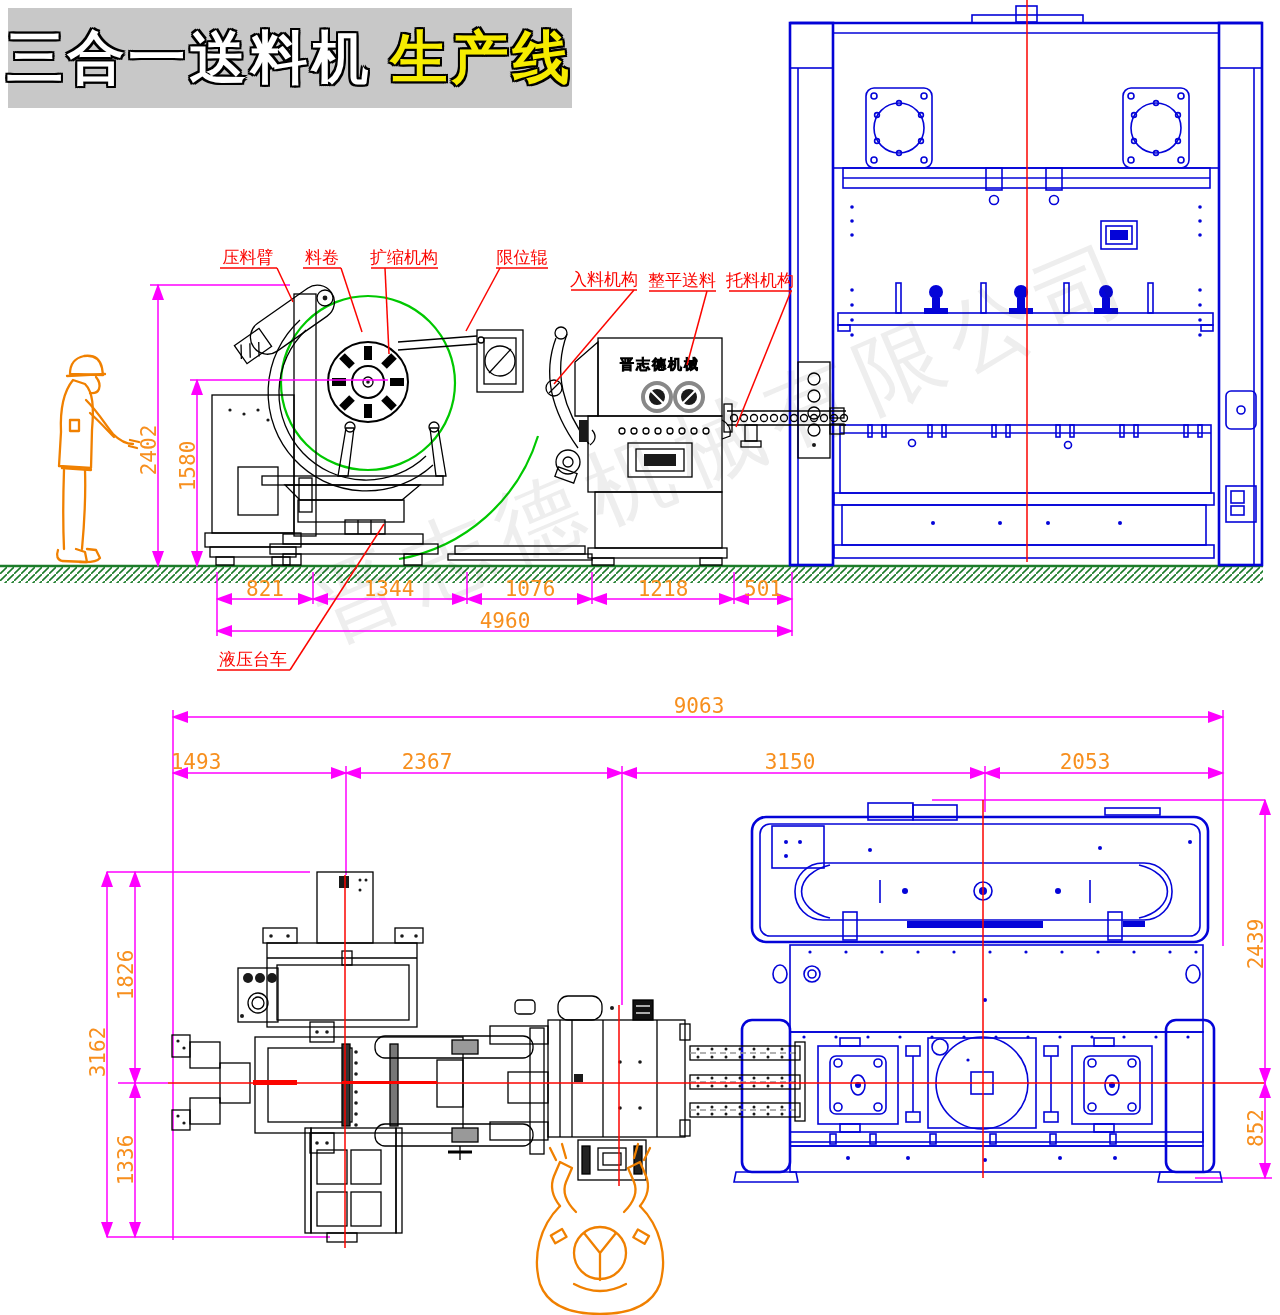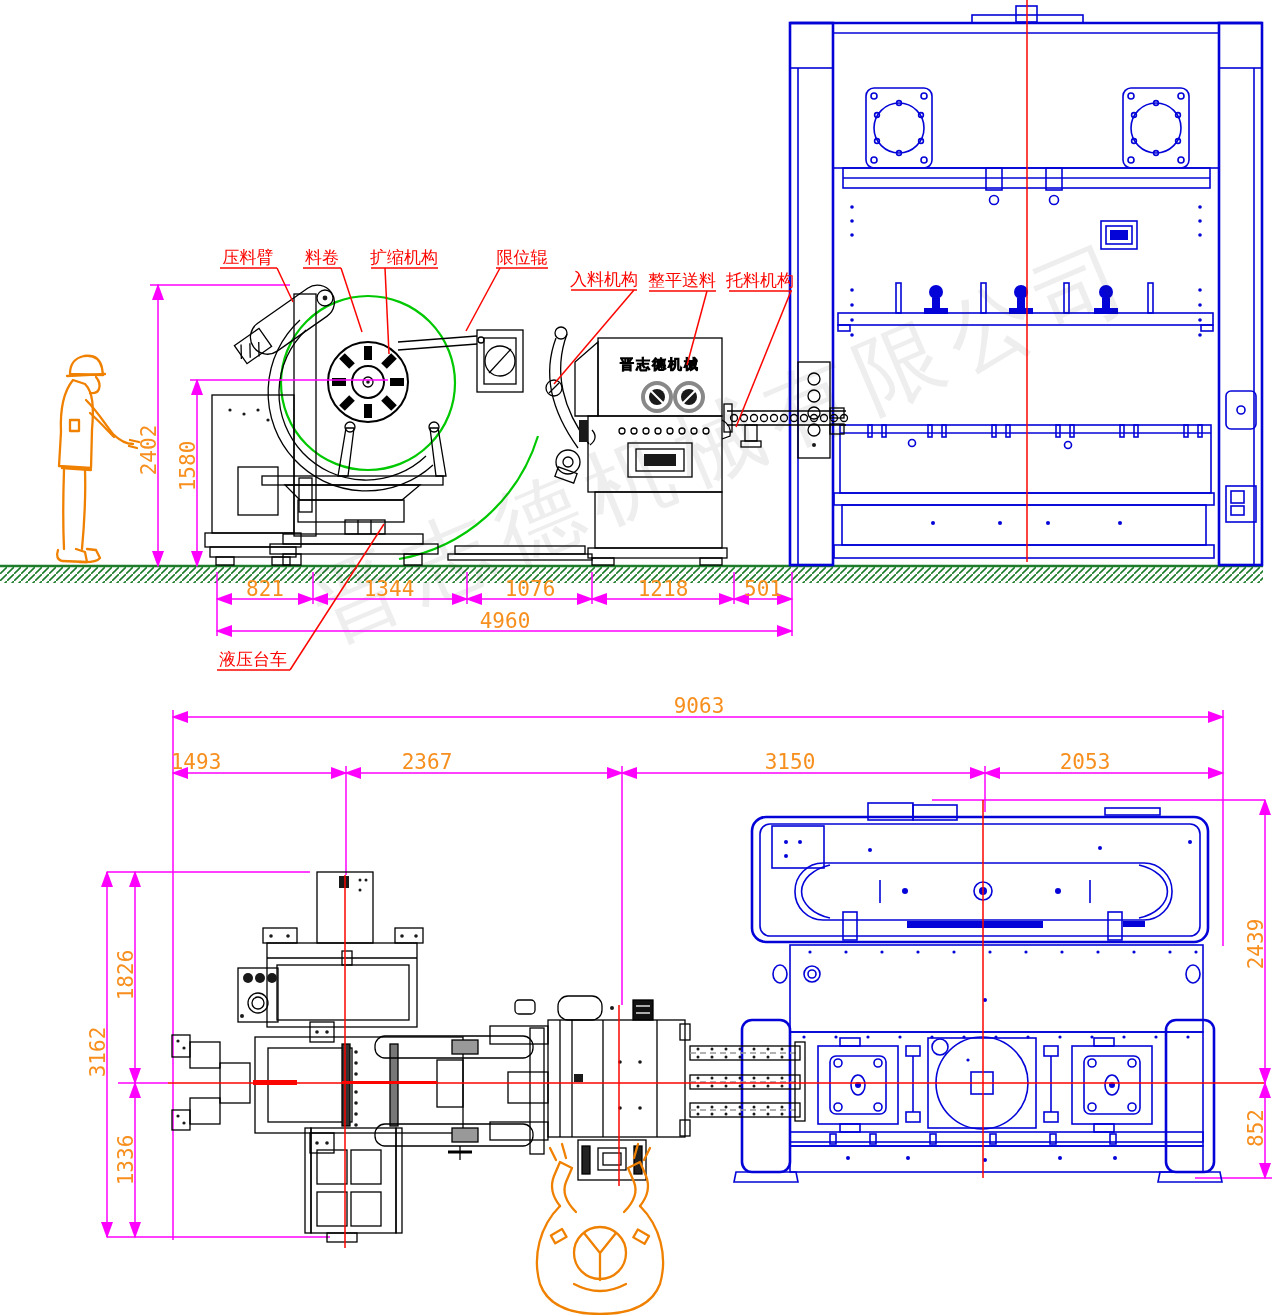--- a/index.html
+++ b/index.html
@@ -26,20 +26,23 @@
   .dim{font-family:"DejaVu Sans Mono",monospace;font-size:21px;fill:#f78f1e;text-anchor:middle;}
   .lbl{font-family:"Liberation Sans",sans-serif;font-size:17px;fill:#fb0500;text-anchor:middle;}
   .brand{font-family:"Liberation Sans",sans-serif;font-size:14px;fill:#111;text-anchor:middle;letter-spacing:2px;}
   .wm{font-family:"Liberation Sans",sans-serif;font-size:86px;fill:rgba(40,40,40,0.08);letter-spacing:12px;}
 </style>
 </head>
 <body>
 
 <div class="stage">
 
+  <div class="banner">
+    <h1><span class="t-main">三合一送料机</span><span class="t-accent">生产线</span></h1>
+  </div>
 
   <svg width="1280" height="1315" viewBox="0 0 1280 1315">
     <defs>
       <marker id="am" markerWidth="11" markerHeight="8" refX="10" refY="4" orient="auto-start-reverse">
         <path d="M0,0 L11,4 L0,8 Z" fill="#ff00ff"></path>
       </marker>
       <pattern id="hatch" width="7" height="7" patternUnits="userSpaceOnUse">
         <rect width="7" height="7" fill="#ffffff"></rect>
         <path d="M0,7 L7,0" stroke="#1c7c2a" stroke-width="1.6"></path>
       </pattern>

